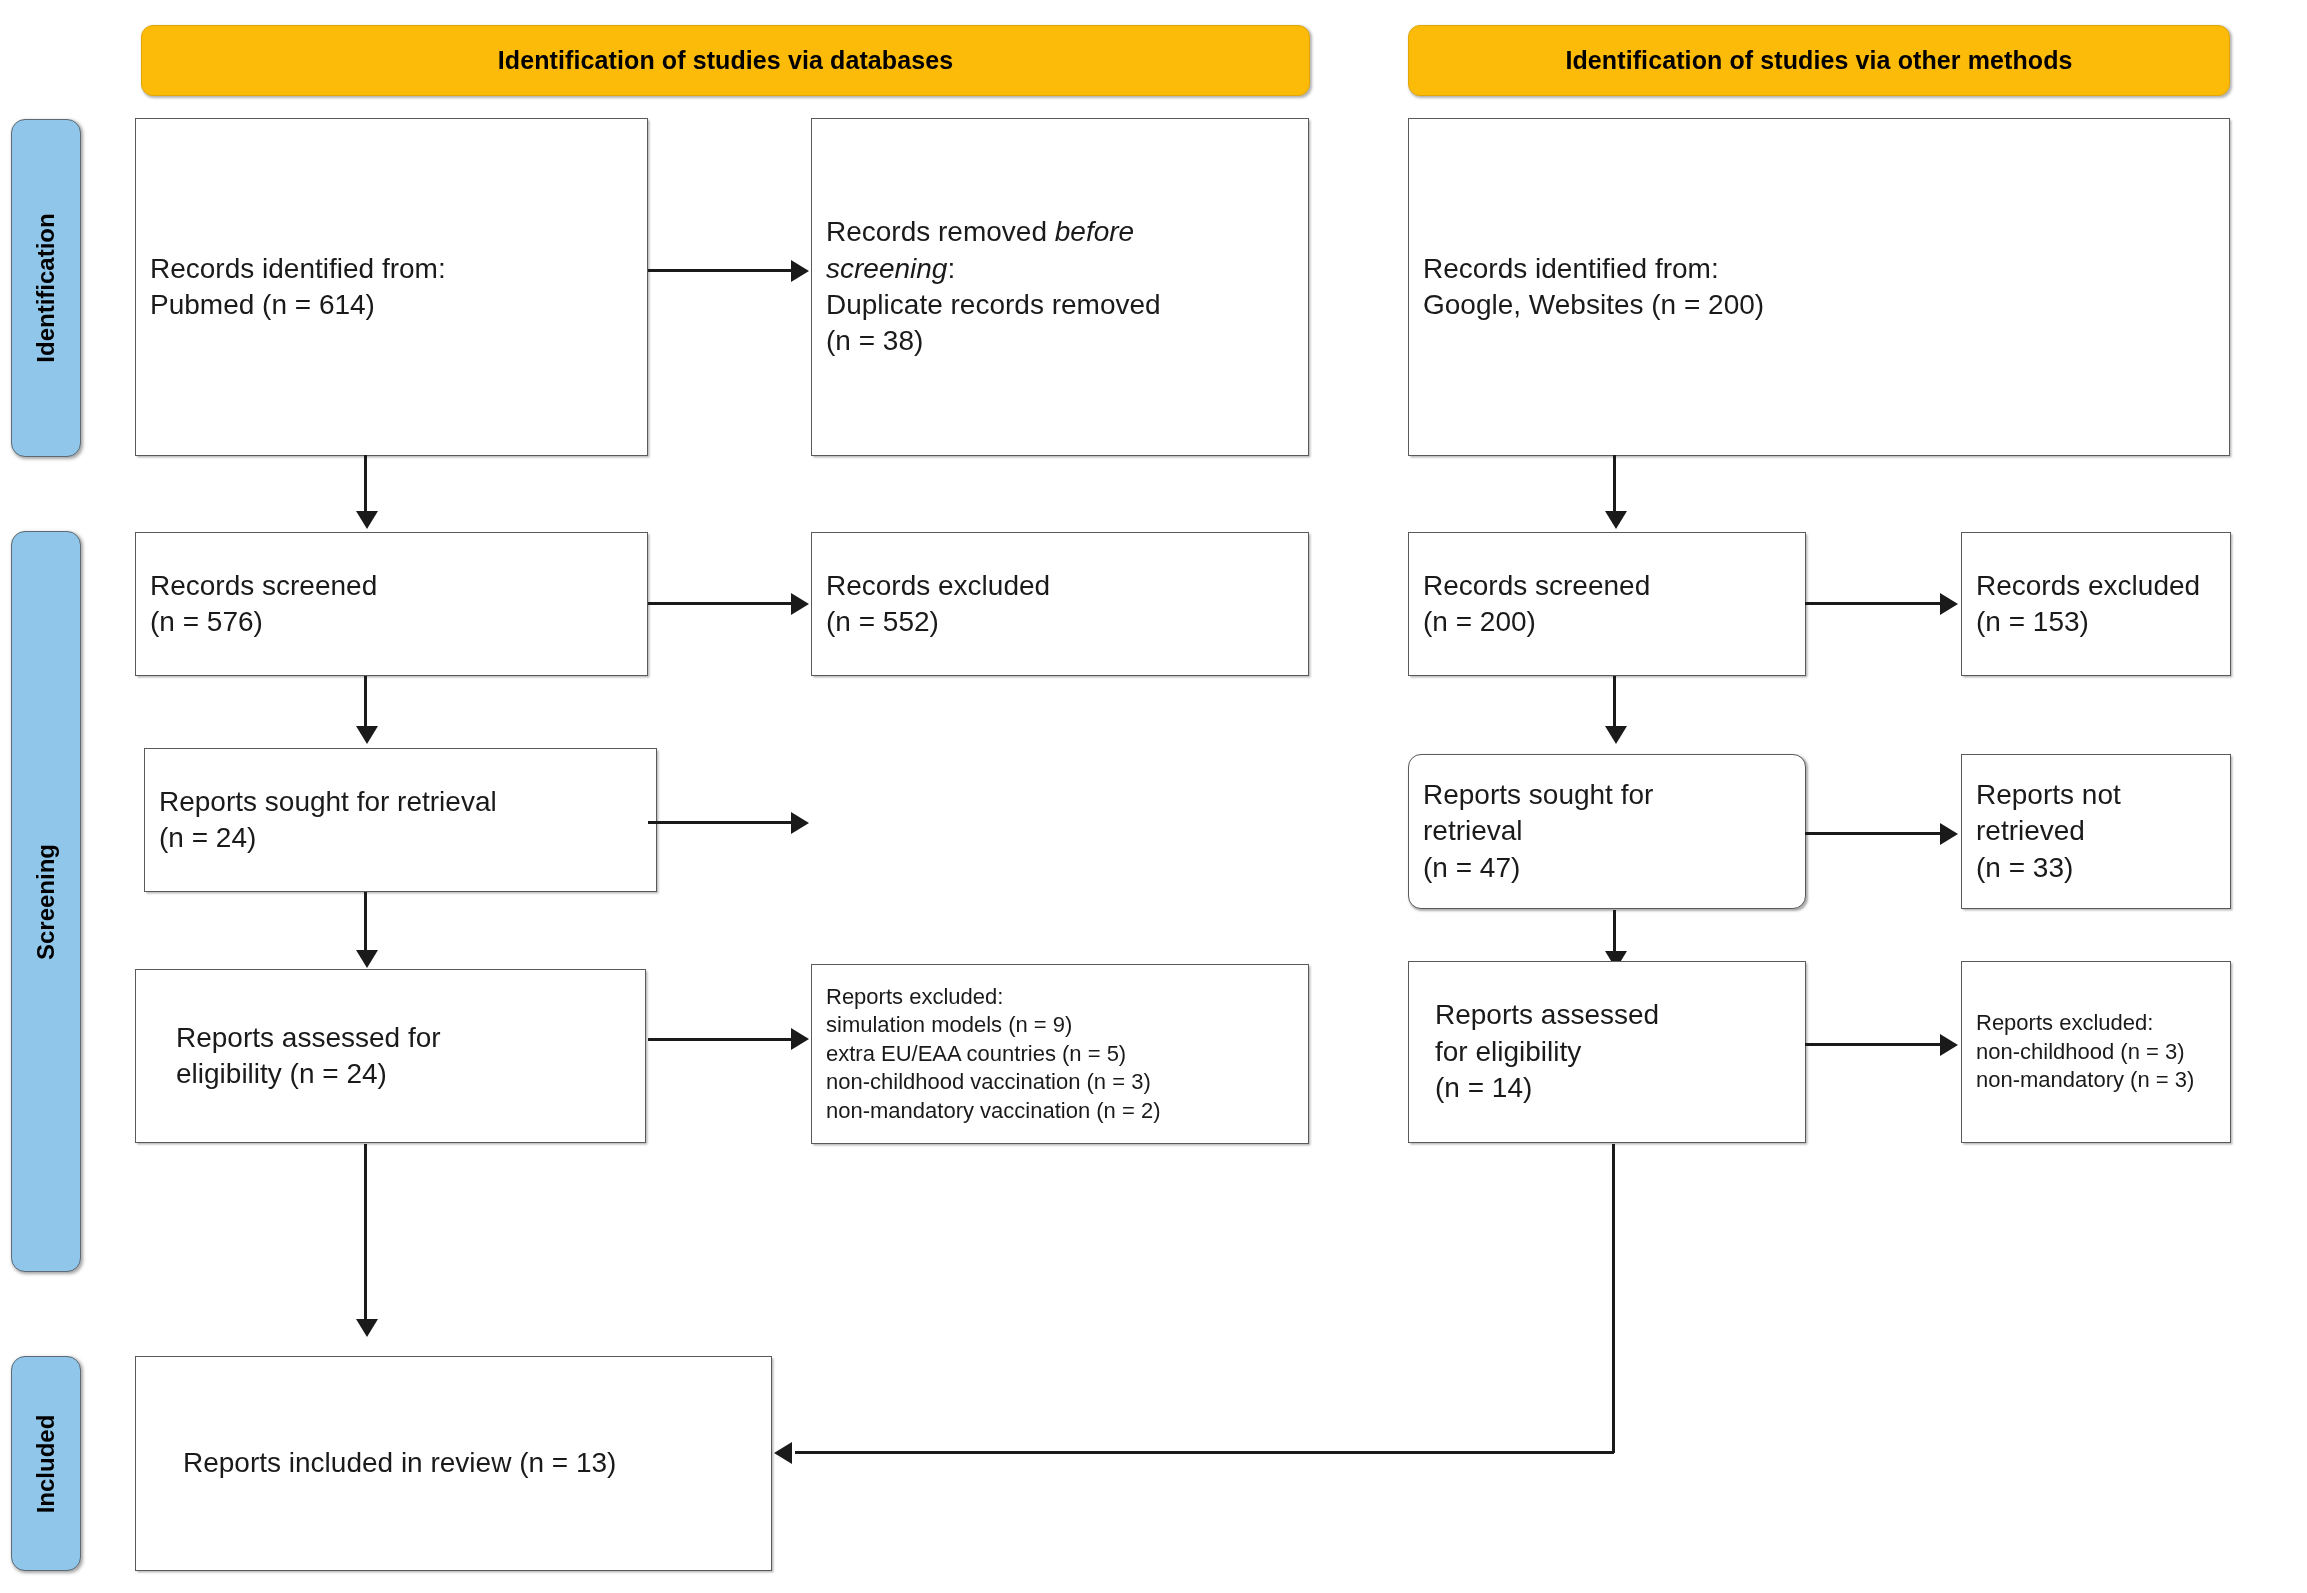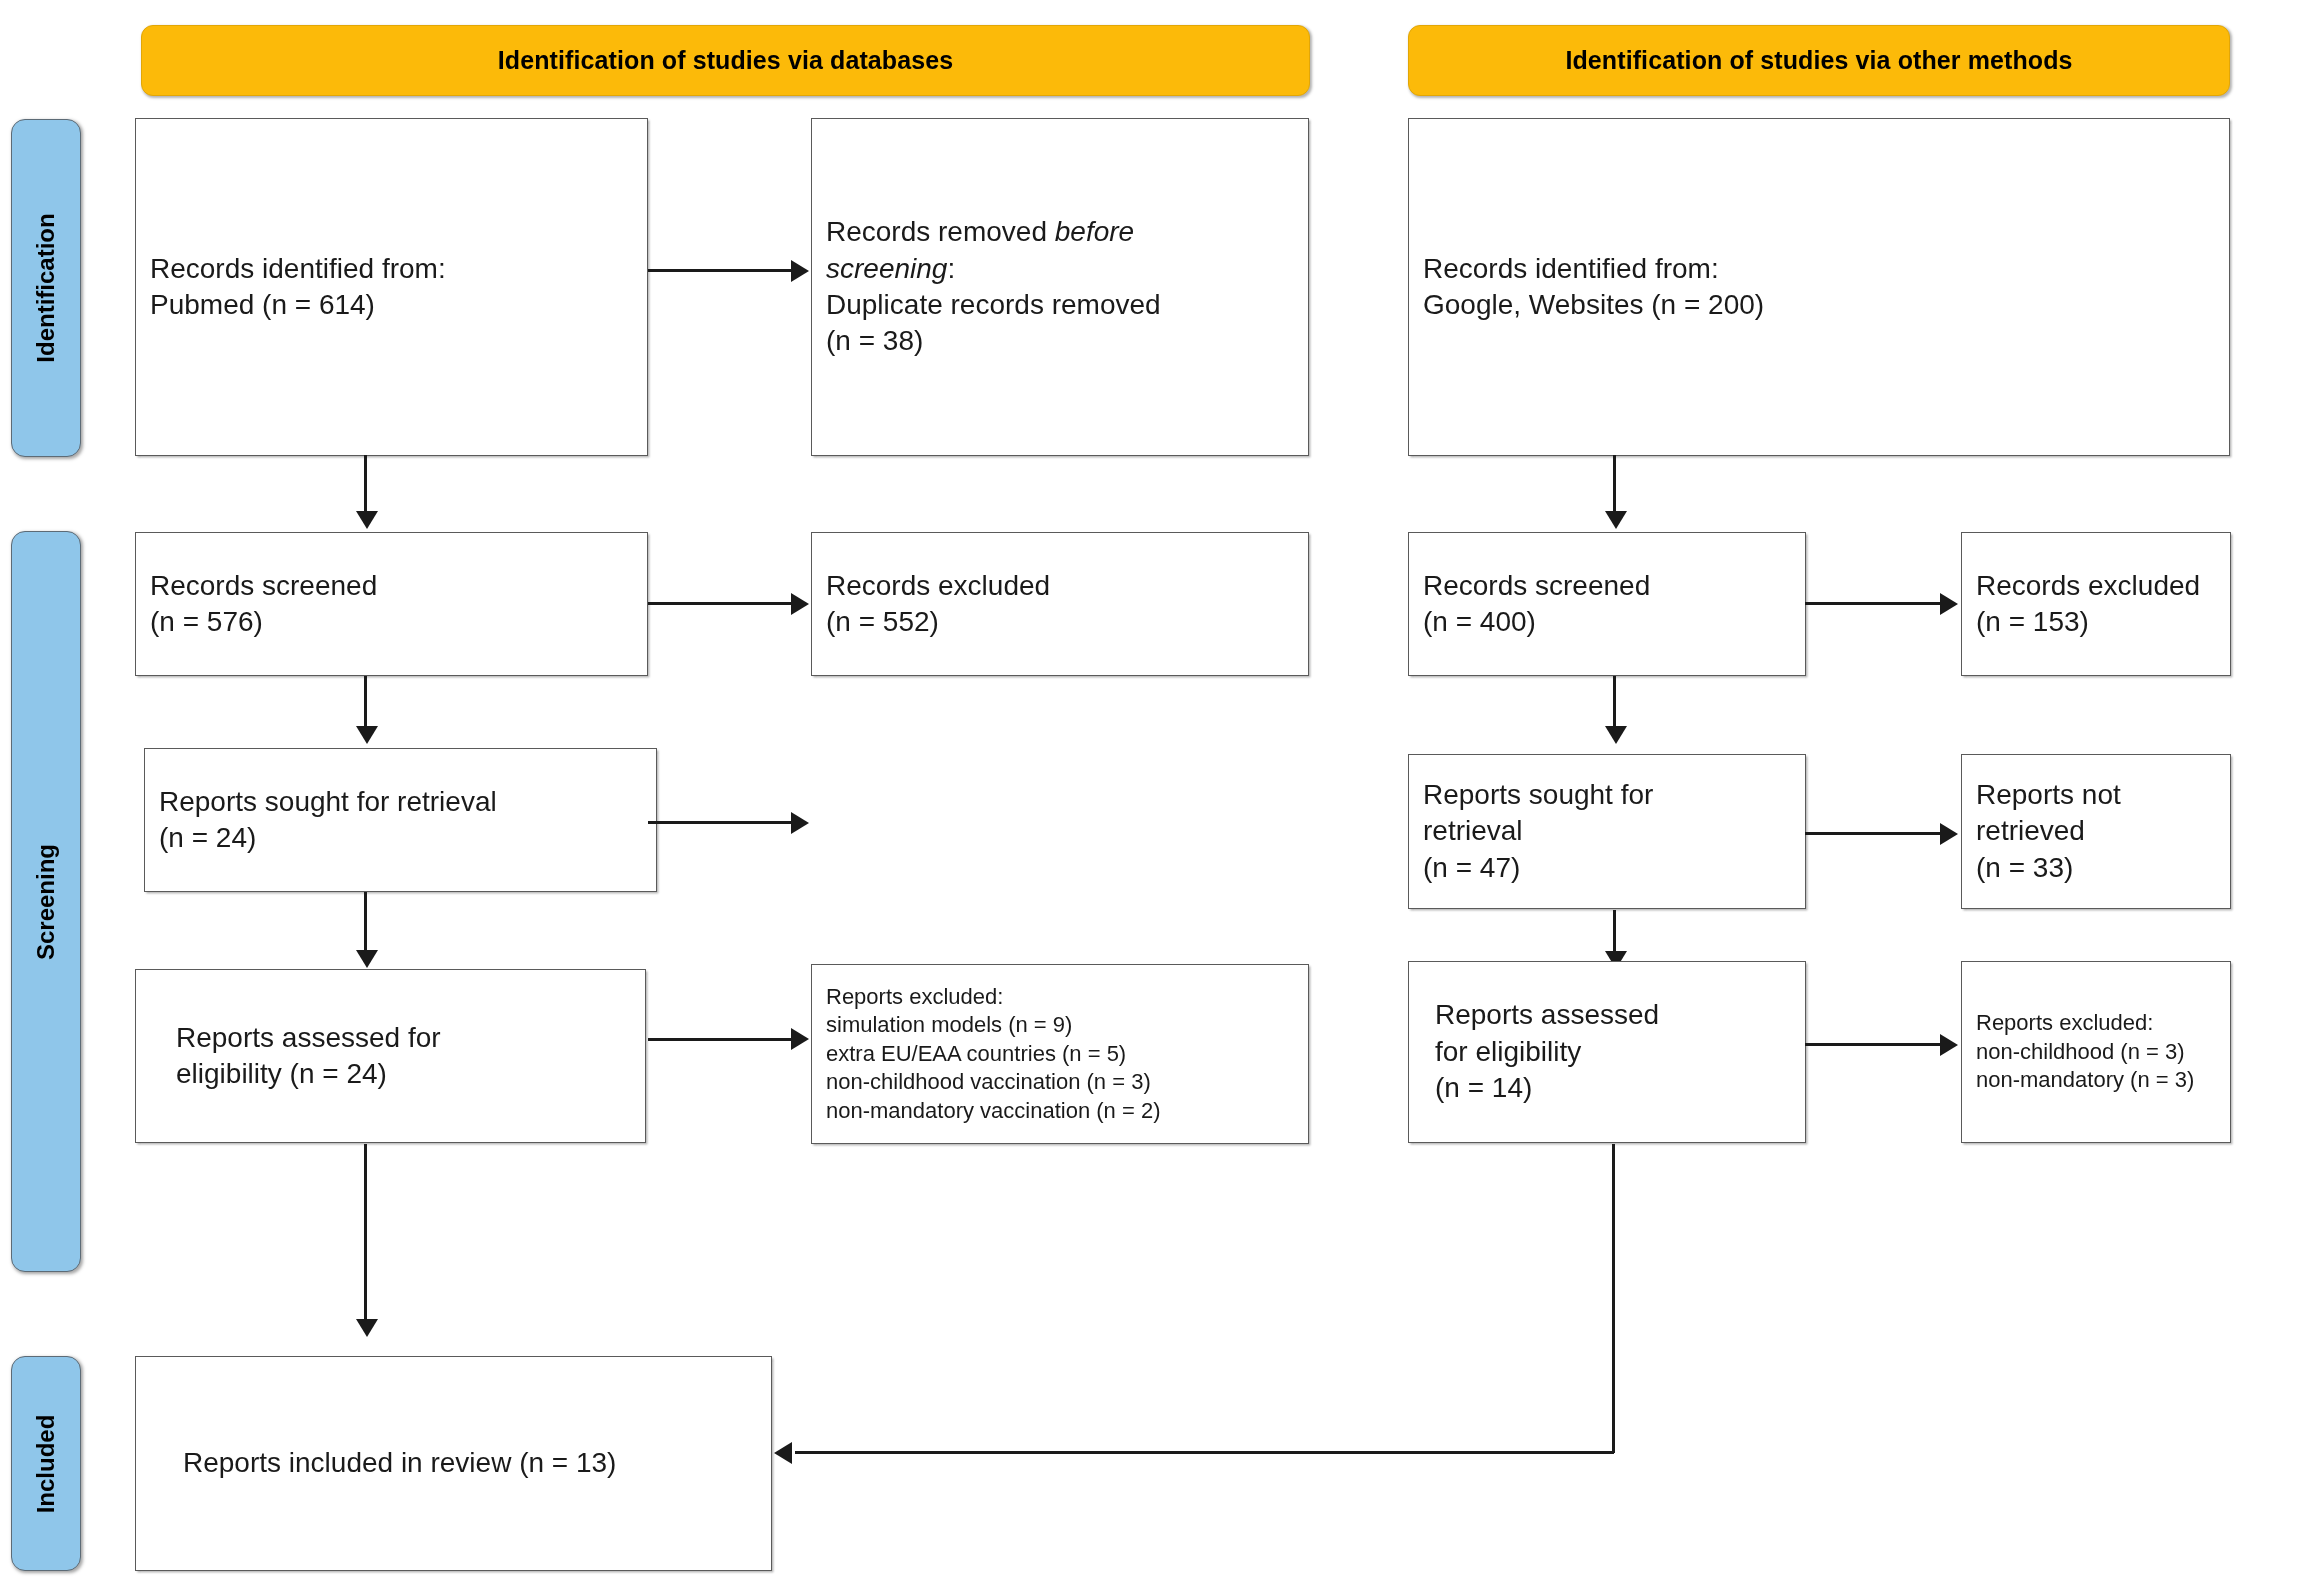--- a/index.html
+++ b/index.html
@@ -167,21 +167,21 @@
     <p>(n = 576)</p>
   </div>
 
   <div class="box" style="left:811px; top:532px; width:498px; height:144px;">
     <p>Records excluded</p>
     <p>(n = 552)</p>
   </div>
 
   <div class="box" style="left:1408px; top:532px; width:398px; height:144px;">
     <p>Records screened</p>
-    <p>(n = 400)</p>
+    <p>(n = 200)</p>
   </div>
 
   <div class="box" style="left:1961px; top:532px; width:270px; height:144px;">
     <p>Records excluded</p>
     <p>(n = 153)</p>
   </div>
 
   <div class="hline" style="left:648px; top:602px; width:145px;"></div>
   <div class="arrow-right" style="left:791px; top:593px;"></div>
 
@@ -193,21 +193,21 @@
 
   <div class="vline" style="left:1613px; top:676px; height:60px;"></div>
   <div class="arrow-down" style="left:1605px; top:726px;"></div>
 
   <div class="box" style="left:144px; top:748px; width:513px; height:144px;">
     <p>Reports sought for retrieval</p>
     <p>(n = 24)</p>
   </div>
 
 
-  <div class="box" style="left:1408px; top:754px; width:398px; height:155px;">
+  <div class="box" style="left:1408px; top:754px; width:398px; height:155px;border-radius:13px;">
     <p>Reports sought for</p>
     <p>retrieval</p>
     <p>(n = 47)</p>
   </div>
 
   <div class="box" style="left:1961px; top:754px; width:270px; height:155px;">
     <p>Reports not</p>
     <p>retrieved</p>
     <p>(n = 33)</p>
   </div>

